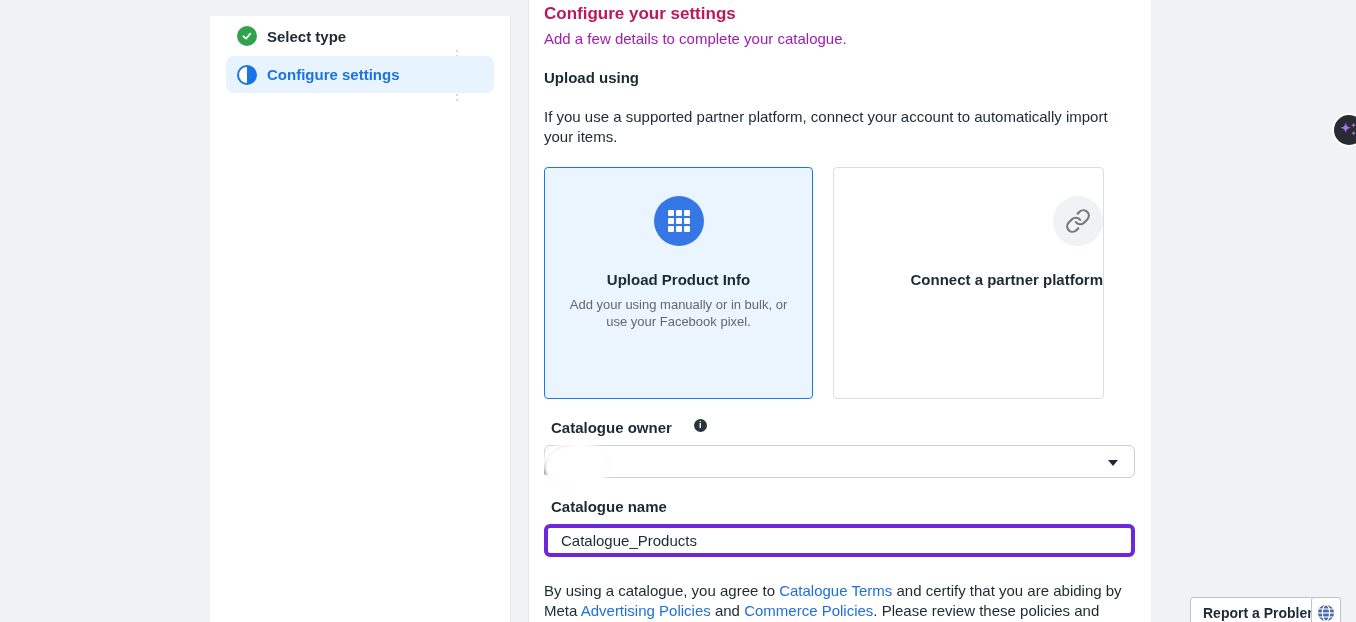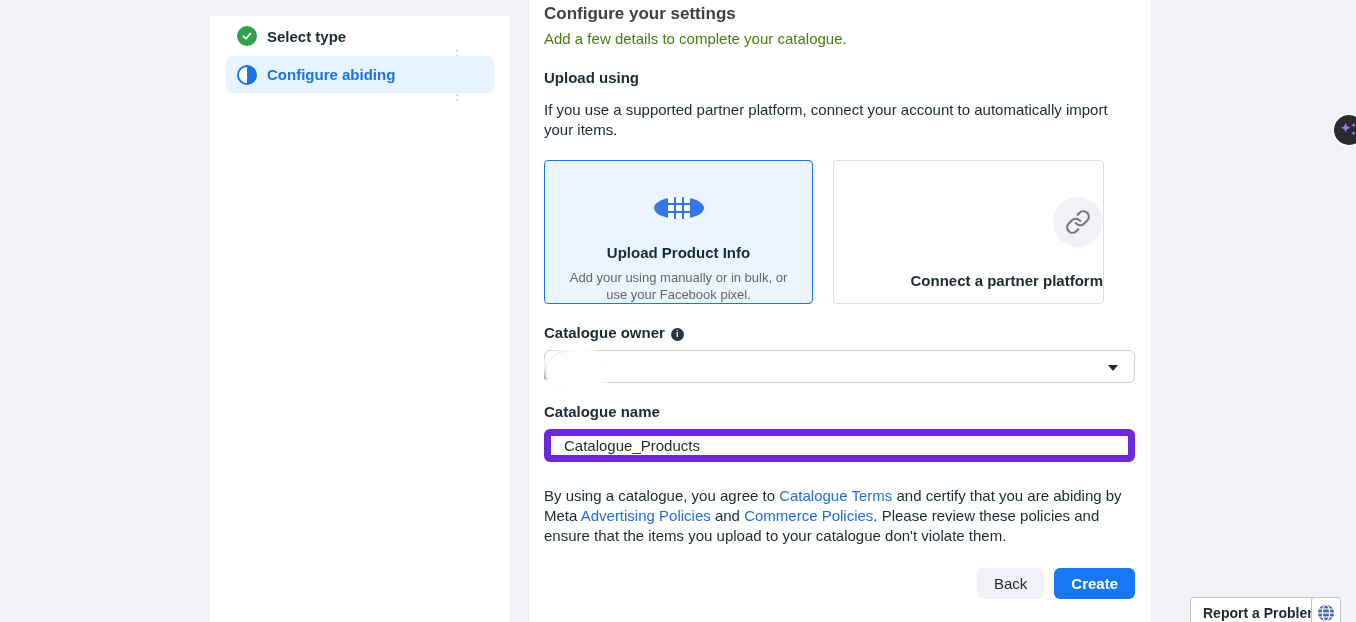--- a/index.html
+++ b/index.html
@@ -46,47 +46,47 @@
   .dots-1 { top:34px; } .dots-2 { top:78px; }
   .step-dots i { width:2px; height:2px; border-radius:50%; background:#C9CCD1; }
 
   
   .main-panel {
     position:absolute; left:528px; top:0; width:623px; height:622px;
     background:#fff; border-left:1px solid #E7E8EA;
   }
   .content { margin-left:15px; width:591px; }
 
-  .page-title { padding-top:4px; font-size:17px; font-weight:700; color:#404040; }
-  .page-subtitle { margin-top:6px; font-size:15px; color:#4d7c0f; }
+  .page-title { padding-top:4px; font-size:17px; font-weight:700; color:#be185d; }
+  .page-subtitle { margin-top:6px; font-size:15px; color:#a21caf; }
 
   .section-label { margin-top:22px; font-size:15px; font-weight:700; }
-  .section-desc { margin-top:14px; font-size:15px; line-height:20px; }
+  .section-desc { margin-top:21px; font-size:15px; line-height:20px; }
 
   .cards-row { margin-top:20px; display:flex; gap:20px; }
   .method-card {
-    width:269px; height:144px; background:#fff;
+    width:269px; height:232px; background:#fff;
     border:1px solid #DADDE1; border-radius:4px;
     display:flex; flex-direction:column; align-items:center;
-    text-align:center; padding-top:36px; cursor:pointer;
+    text-align:center; padding-top:28px; cursor:pointer;
   }
   .method-card.selected { background:#EBF5FF; border:1px solid #1877F2; }
   .method-card.card-2 { width:271px;align-items:flex-end; }
   .icon-circle {
     width:50px; height:50px; border-radius:50%;
     display:flex; align-items:center; justify-content:center;
   }
   .icon-circle.blue { background:#3578E5; }
   .icon-circle.grey { background:#F0F2F5; }
   .grid-icon { display:grid; grid-template-columns:repeat(3,6px); grid-auto-rows:6px; gap:2px; }
   .grid-icon i { background:#fff; border-radius:1px; }
   .card-title { margin-top:25px; font-size:15px; font-weight:700; }
   .card-desc { margin-top:8px; font-size:13px; line-height:17px; color:#65676B; padding:0 20px; }
 
-  .field-label-row { margin-top:20px; display:flex; align-items:flex-end; gap:6px; }
+  .field-label-row { margin-top:20px; display:flex; align-items:flex-start; gap:22px;margin-left:7px; }
   .field-label { font-size:15px; font-weight:700; }
   .info-icon {
     width:13px; height:13px; border-radius:50%; background:#2B343B;
     color:#fff; font-size:9px; font-weight:700; line-height:13px;
     text-align:center; cursor:pointer;
   }
 
   .owner-select {
     position:relative; margin-top:9px; height:33px;
     border:1px solid #CCD0D5; border-radius:6px; background:#fff; cursor:pointer;
@@ -103,21 +103,21 @@
     background:radial-gradient(ellipse at 45% 40%, #ffffff 55%, #f1f1f1 100%);
     border-radius:48% 52% 55% 45%; filter:blur(2px);
   }
   .redaction .blob2 {
     position:absolute; left:26px; top:18px; width:42px; height:42px;
     background:#fff; border-radius:50%; filter:blur(3px);
   }
 
   .name-input {
     margin-top:9px; width:100%; height:33px;
-    border:7px solid #6d28d9; border-radius:6px;
+    border:4px solid #6d28d9; border-radius:6px;
     padding:0 13px; font-size:15px; color:#1C2B33;
     font-family:"Liberation Sans", sans-serif; outline:none; background:#fff;
   }
 
   .legal { margin-top:24px; font-size:15px; line-height:20px; color:#1C2B33; }
   .legal a { color:#216FDB; text-decoration:none; cursor:pointer; }
 
   .actions { margin-top:22px; display:flex; justify-content:flex-end; gap:10px; }
   .btn { height:31px; border:none; border-radius:6px; font-size:15px;
          font-family:"Liberation Sans", sans-serif; cursor:pointer; }
@@ -153,21 +153,21 @@
         </svg>
     </span>
     <span class="step-label">Select type</span>
   </div>
   <div class="step-dots dots-1">
       <i></i>
       <i></i>
     </div>
   <div class="step step-2">
     <span class="half-circle"></span>
-    <span class="step-label">Configure abiding</span>
+    <span class="step-label">Configure settings</span>
   </div>
   <div class="step-dots dots-2">
       <i></i>
       <i></i>
     </div>
 </div>
 
 <div class="main-panel">
   <div class="content">
     <div class="page-title">Configure your settings</div>

